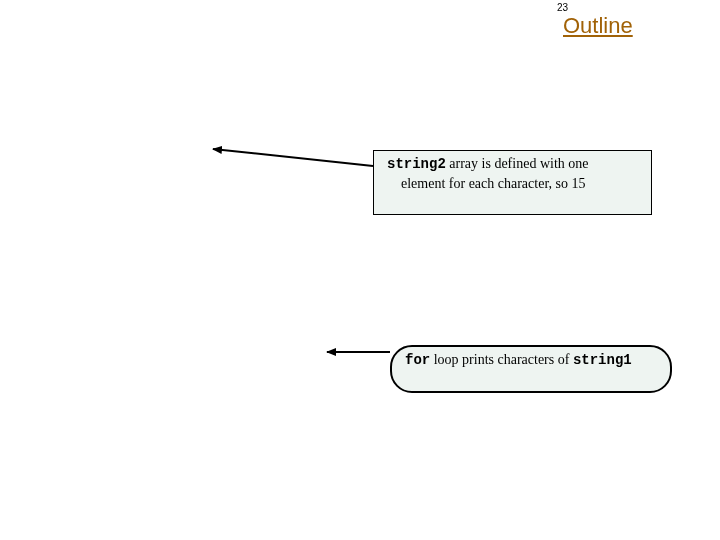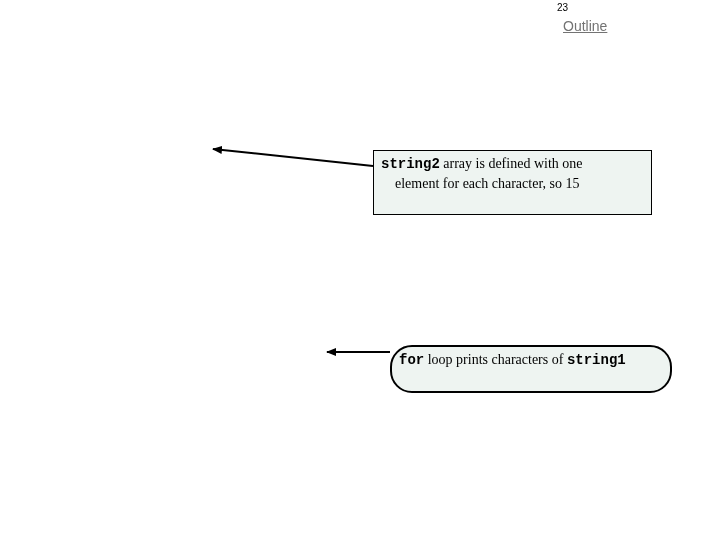--- a/index.html
+++ b/index.html
@@ -24,41 +24,41 @@
     font-size: 10px;
     line-height: 12px;
     color: #000000;
   }
   .slide-title {
     position: absolute;
     left: 563px;
     top: 13px;
     margin: 0;
     font-family: "Liberation Sans", sans-serif;
-    font-size: 14px;
+    font-size: 22px;
     font-weight: 400;
     line-height: 26px;
     text-decoration: underline;
-    color: #737373;
+    color: #a16207;
   }
   .arrow-layer {
     position: absolute;
     left: 0;
     top: 0;
     width: 720px;
     height: 540px;
     pointer-events: none;
   }
   .callout {
     position: absolute;
     background: #eef4f1;
     border: 1px solid #000000;
     font-size: 14px;
     line-height: 19px;
-    padding: 3px 5px 3px 7px;
+    padding: 3px 5px 3px 13px;
     box-sizing: border-box;
   }
   .callout-1 {
     left: 373px;
     top: 150px;
     width: 279px;
     height: 65px;
   }
   .callout-2 {
     left: 390px;

